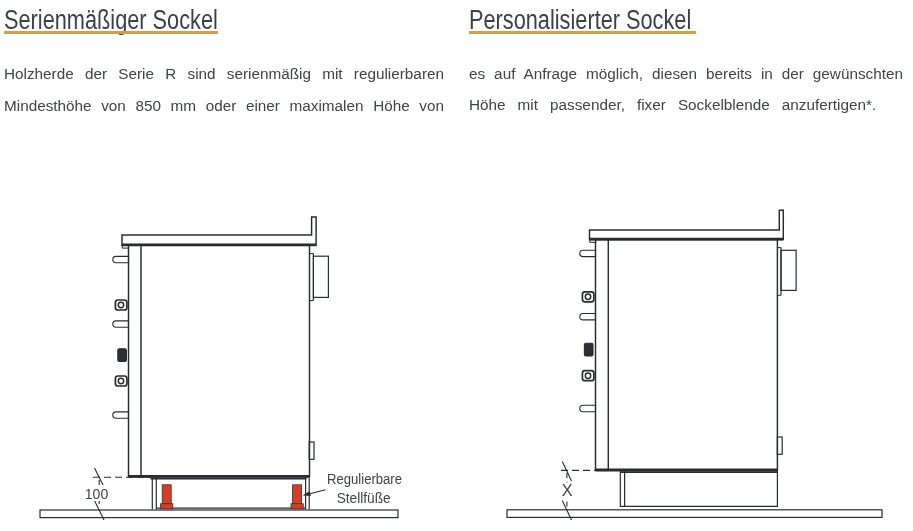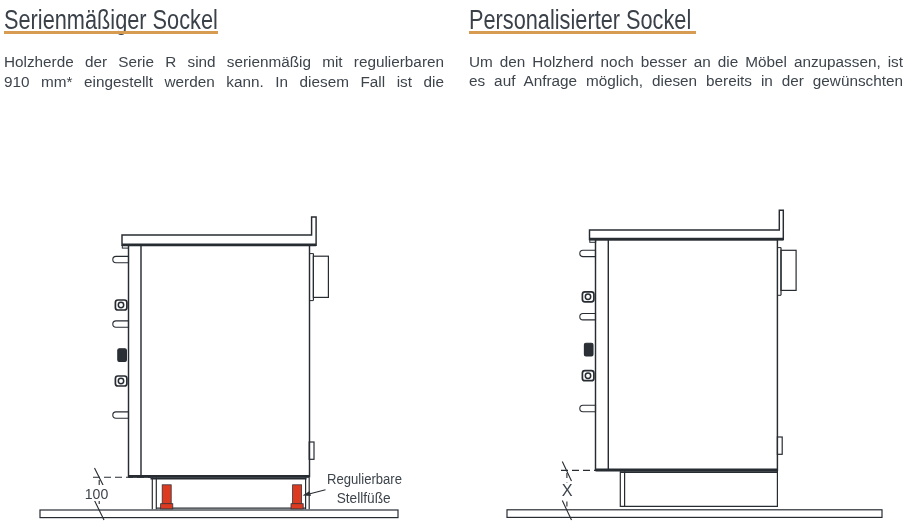--- a/index.html
+++ b/index.html
@@ -2,38 +2,38 @@
 <html><head>
 <meta charset="utf-8">
 <style>
   html,body{margin:0;padding:0;background:#fff;}
   body{width:913px;height:531px;position:relative;overflow:hidden;
        font-family:"Liberation Sans",sans-serif;}
   .h1{position:absolute;top:5px;white-space:nowrap;font-size:27px;
       color:#3a4149;transform:scaleX(0.805);transform-origin:0 0;}
   .rule{position:absolute;top:31.2px;height:2.4px;background:#d79b51;}
   .para{position:absolute;color:#3d444c;font-size:15.3px;line-height:19.6px;}
-  .para div{text-align:justify;text-align-last:justify;}
+  .para div{text-align:justify;text-align-last:justify;margin-top:12px;}
   .para div.last{text-align-last:left;}
 </style>
 </head>
 <body>
   <div class="h1" style="left:4px;">Serienmäßiger Sockel</div>
   <div class="rule" style="left:4px;width:214px;"></div>
   <div class="h1" style="left:469px;">Personalisierter Sockel</div>
   <div class="rule" style="left:469px;width:227px;"></div>
 
   <div class="para" style="left:4px;top:52px;width:440px;">
     <div>Holzherde der Serie R sind serienmäßig mit regulierbaren</div>
-    <div>910 mm* eingestellt werden kann. In diesem Fall ist die</div>
+    <div>Mindesthöhe von 850 mm oder einer maximalen Höhe von</div>
   </div>
 
   <div class="para" style="left:469px;top:51.5px;width:434px;">
-    <div>Um den Holzherd noch besser an die Möbel anzupassen, ist</div>
     <div>es auf Anfrage möglich, diesen bereits in der gewünschten</div>
+    <div class="last" style="word-spacing:7.8px;">Höhe mit passender, fixer Sockelblende anzufertigen*.</div>
   </div>
 
 <svg width="913" height="531" viewBox="0 0 913 531" style="position:absolute;left:0;top:0" fill="none" stroke="#272c32" stroke-width="1.45">
 
   <polygon points="122,235 311.6,235 311.6,217 316.1,217 316.1,245.3 122,245.3"></polygon>
   <line x1="122" y1="244.9" x2="316.1" y2="244.9" stroke-width="2.7"></line>
   <rect x="122.3" y="245.3" width="6.2" height="2.8" stroke-width="1"></rect>
 
   <rect x="128.5" y="245.3" width="181" height="231.4"></rect>
   <line x1="141" y1="245.3" x2="141" y2="476.7"></line>

